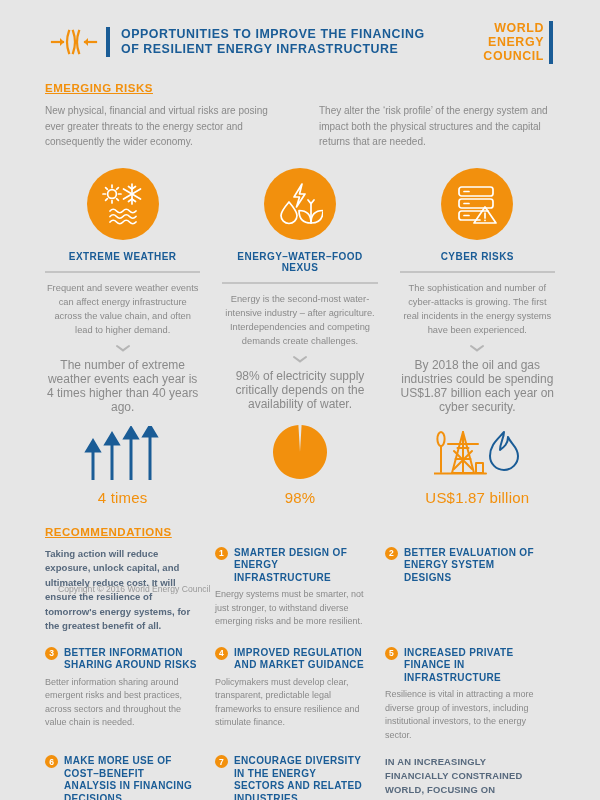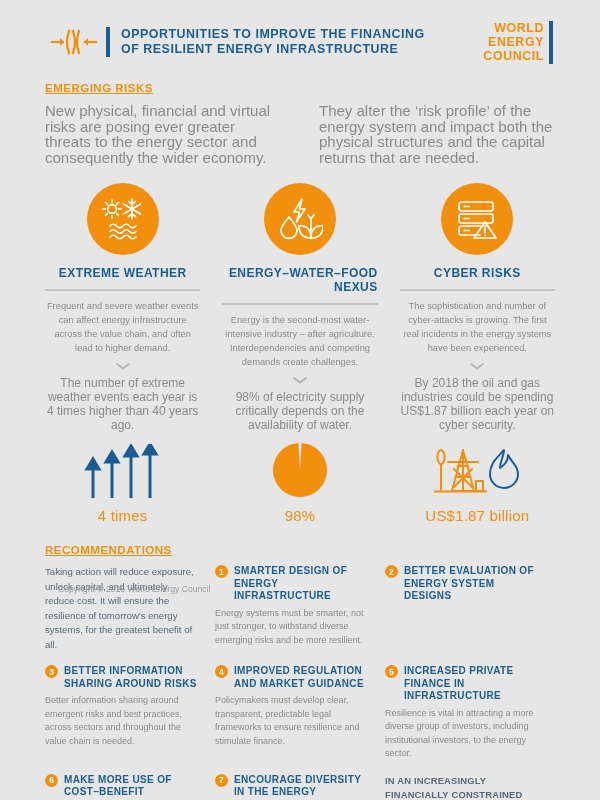--- a/index.html
+++ b/index.html
@@ -31,32 +31,32 @@
 
   
   .sect-title {
     color: #f2900d; font-weight: bold; font-size: 11.5px;
     letter-spacing: 0.5px; margin-top: 20px; margin-bottom: 9px; text-decoration: underline;
   }
 
   
   .intro-row { display: flex; gap: 38px; }
   .intro-col { flex: 1 1 0; }
-  .intro-col p { font-size: 15px; line-height: 15.5px; color: #8a8a8a; }
+  .intro-col p { font-size: 10px; line-height: 15.5px; color: #8a8a8a; }
 
   
   .risks { display: flex; gap: 22px; margin-top: 18px; }
   .risk-col { flex: 1 1 0; display: flex; flex-direction: column; align-items: center; }
   .circle {
     width: 72px; height: 72px; border-radius: 50%; background: #f2900d;
     display: flex; align-items: center; justify-content: center;
   }
   .risk-label {
-    color: #1a5c96; font-weight: bold; font-size: 12px;
-    letter-spacing: 0.45px; margin-top: 11px; text-align: right;
+    color: #1a5c96; font-weight: bold; font-size: 10px;
+    letter-spacing: 0.45px; margin-top: 11px; text-align: center;
   }
   .risk-rule { width: 100%; height: 2px; background: #c4c4c4; margin: 9px 0 8px; }
   .risk-body {
     font-size: 9.3px; line-height: 14px; color: #8a8a8a; text-align: center;
   }
   .chev { margin: 7px 0 6px; display: flex; justify-content: center; }
   .risk-stat {
     font-size: 12px; line-height: 14px; color: #8a8a8a; text-align: center;
   }
 
@@ -80,21 +80,21 @@
     flex: 0 0 13px; margin-top: 0px;
   }
   .rec-title {
     color: #1a5c96; font-weight: bold; font-size: 10px;
     letter-spacing: 0.35px; line-height: 12.5px;
   }
   .rec-body {
     font-size: 9px; line-height: 13.5px; color: #8a8a8a; margin-top: 4px;
   }
   .rec-intro {
-    color: #57697d; font-weight: normal; font-size: 9.6px;
+    color: #57697d; font-weight: bold; font-size: 9.6px;
     line-height: 14.5px;
   }
   .closing {
     color: #57697d; font-weight: bold; font-size: 9.4px;
     line-height: 14.2px; letter-spacing: 0.2px;
   }
 
   
   .footer {
     position: absolute; left: 58px; bottom: 22px;

